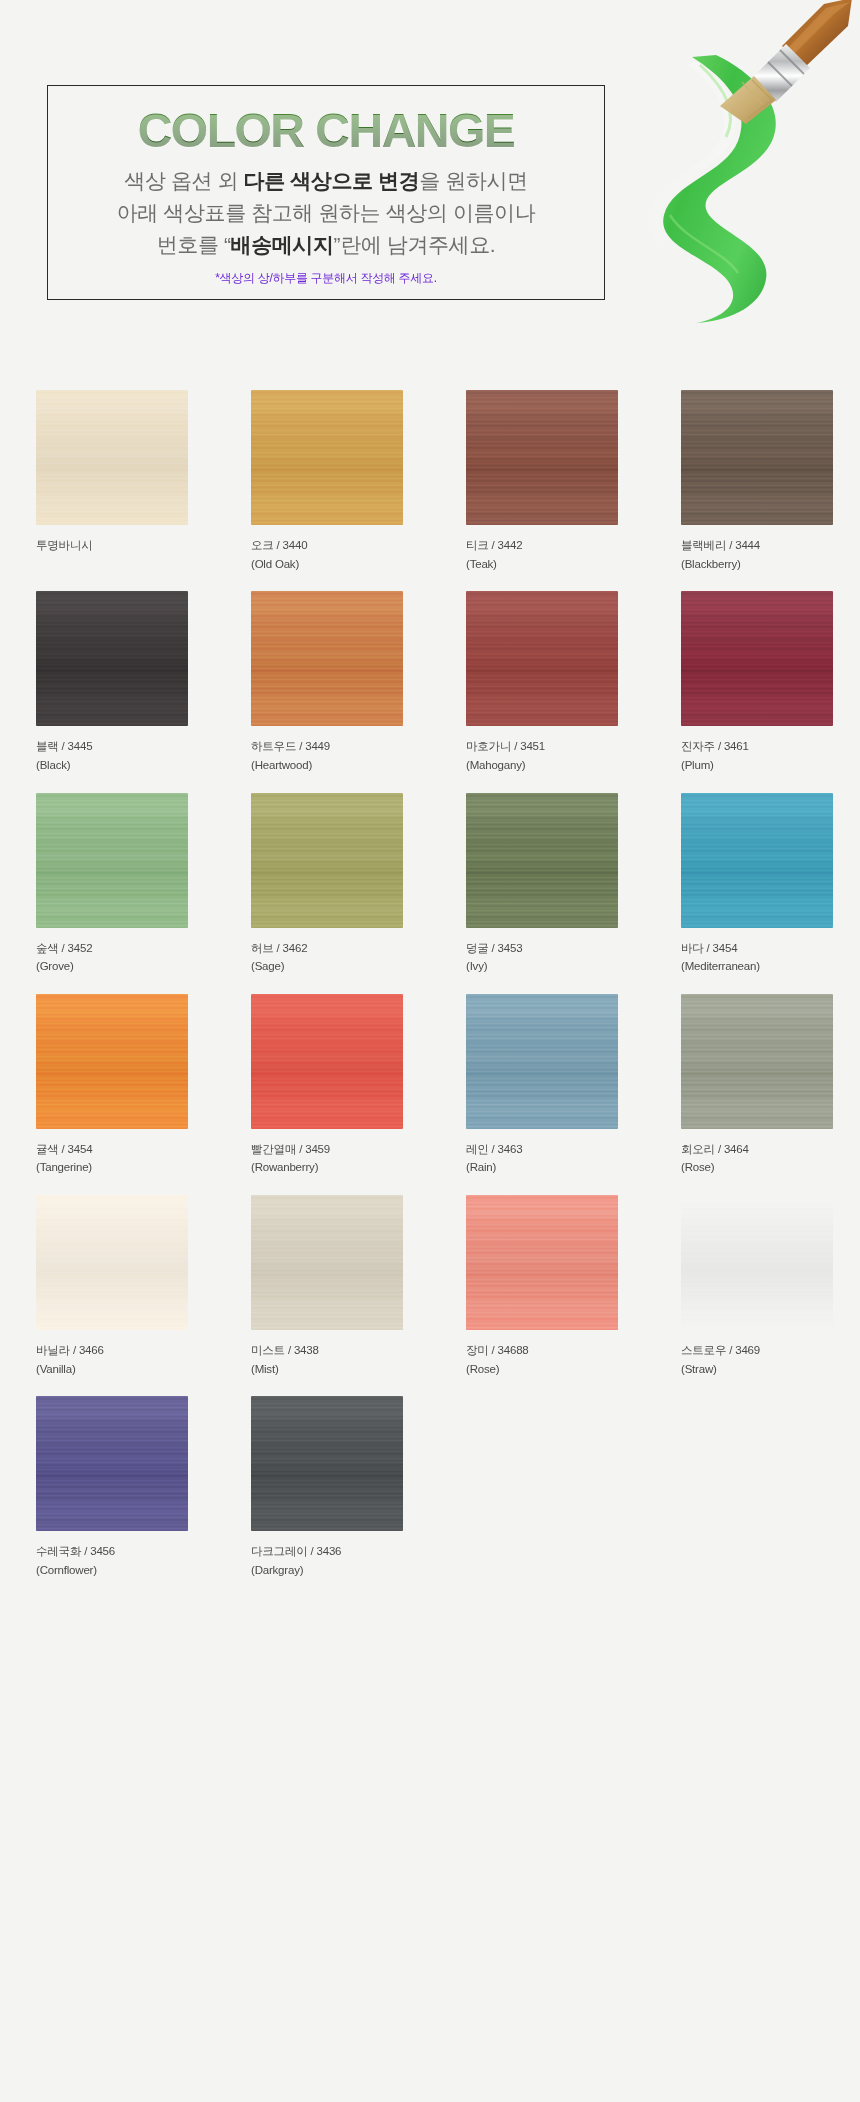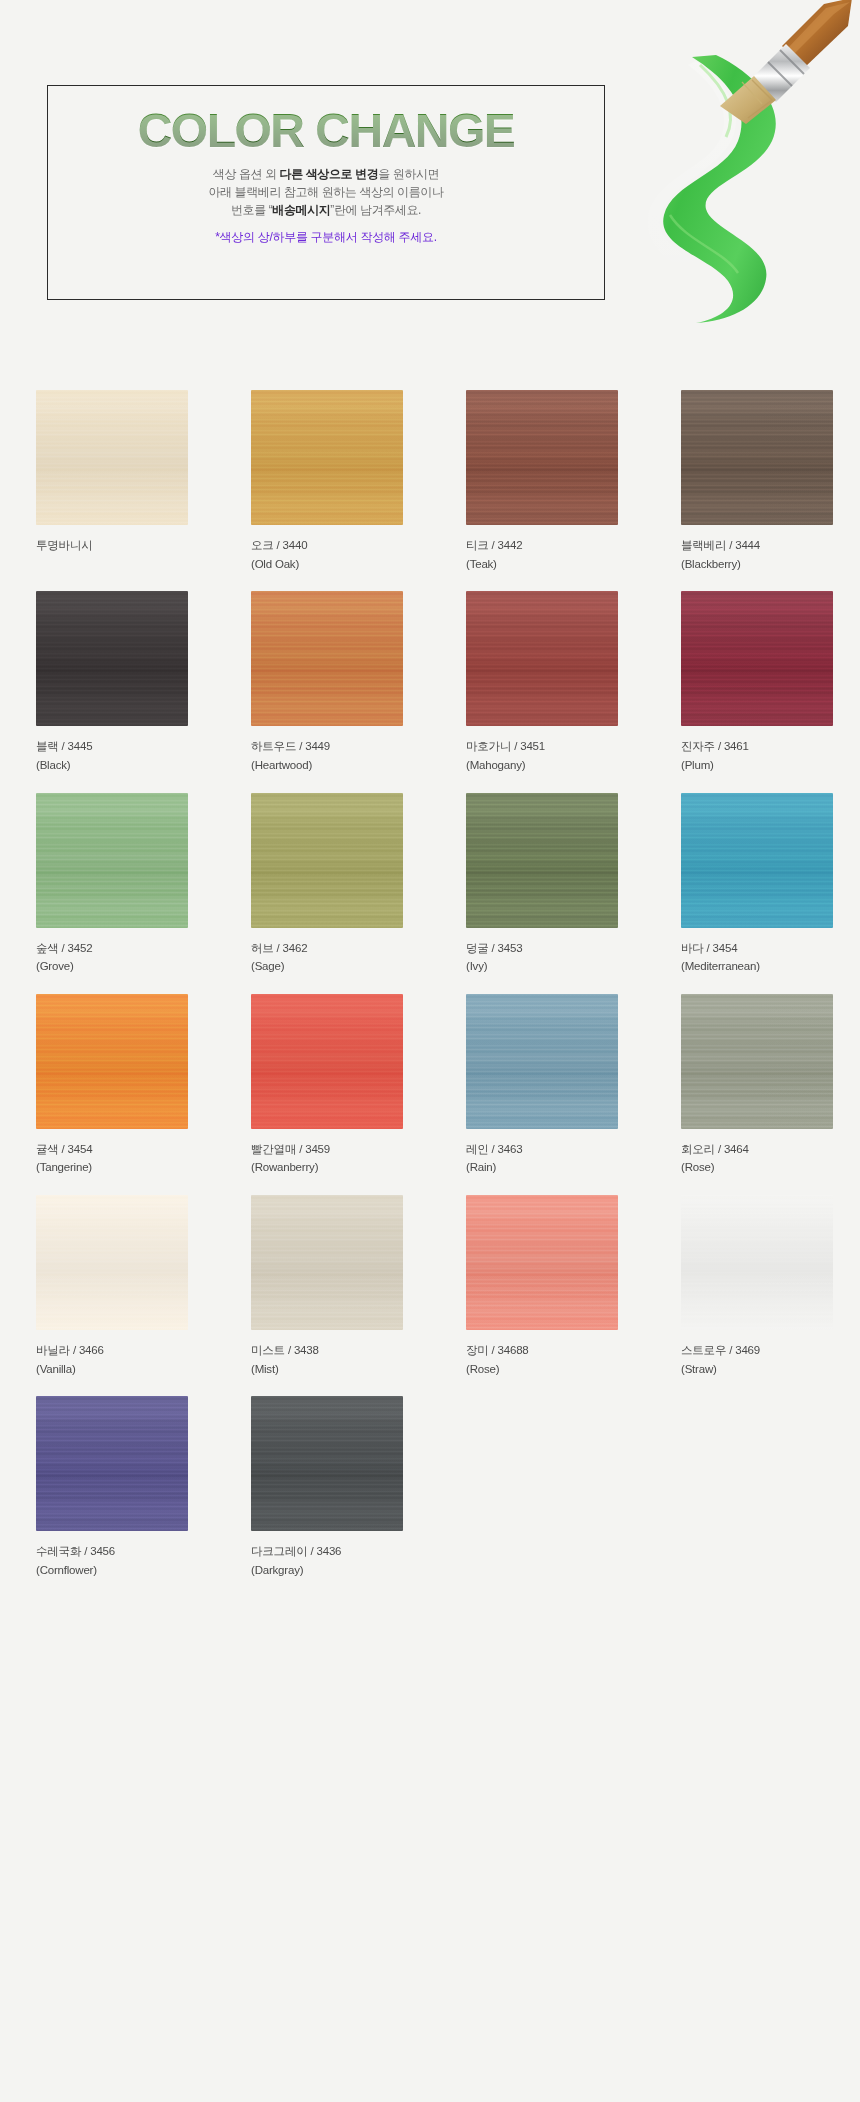--- a/index.html
+++ b/index.html
@@ -50,21 +50,21 @@
     line-height:1;
     background:linear-gradient(180deg,#4f8f38 0%,#3f7a2e 35%,#2e5c21 75%,#24491a 100%);
     -webkit-background-clip:text;
     background-clip:text;
     color:transparent;
     text-shadow:0 1px 0 rgba(255,255,255,.45);
     margin:0 0 10px 0;
     white-space:nowrap;
   }
   .hero-line{
-    font-size:12px;
+    font-size:21px;
     color:#6d6d6d;
     line-height:1.52;
     text-align:center;
     white-space:nowrap;
     letter-spacing:-.4px;
   }
   .hero-line b{color:#2f2f2f;font-weight:bold;}
   .hero-note{
     margin-top:9px;
     font-size:12px;
@@ -224,21 +224,21 @@
 
     <div class="hero-box"></div>
 
     <div class="hero-inner">
       <div class="hero-title">COLOR CHANGE</div>
 
       <div class="hero-line">
         <span>색상 옵션 외 </span><b>다른 색상으로 변경</b><span>을 원하시면</span>
       </div>
 
-      <div class="hero-line">아래 블랙베리 참고해 원하는 색상의 이름이나</div>
+      <div class="hero-line">아래 색상표를 참고해 원하는 색상의 이름이나</div>
 
       <div class="hero-line">
         <span>번호를 “</span><b>배송메시지</b><span>”란에 남겨주세요.</span>
       </div>
 
       <div class="hero-note">*색상의 상/하부를 구분해서 작성해 주세요.</div>
     </div>
   </div>
 
   <div class="grid" id="swatch-grid">

